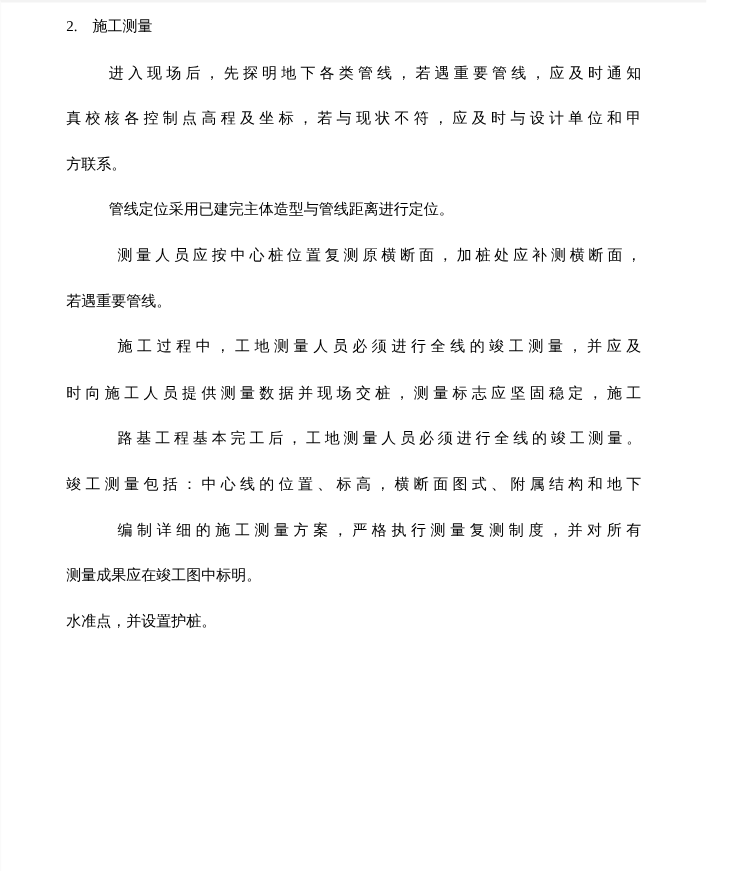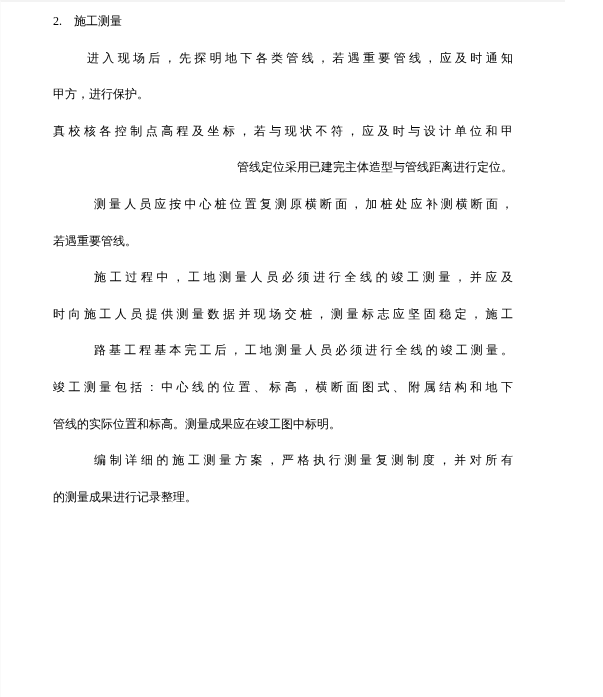--- a/index.html
+++ b/index.html
@@ -28,61 +28,61 @@
     overflow: hidden;
     text-align: left;
     letter-spacing: 0;
   }
   
   .jl {
     text-align: justify;
     text-align-last: justify;
   }
   
-  .ia { padding-left: 34px; text-align: right; }
+  .ia { padding-left: 34px; }
   .ib { padding-left: 41px; }
   .heading { text-align: left; }
 </style>
 </head>
 <body>
 
 <div class="page">
 
   <div class="line heading">2.　施工测量</div>
 
   <div class="para">
     <div class="line ia jl">进入现场后，先探明地下各类管线，若遇重要管线，应及时通知</div>
-    <div class="line">甲方，进行保护。</div>
   </div>
 
   <div class="para">
     <div class="line jl">真校核各控制点高程及坐标，若与现状不符，应及时与设计单位和甲</div>
+    <div class="line">方联系。</div>
   </div>
 
   <div class="para">
     <div class="line ia">管线定位采用已建完主体造型与管线距离进行定位。</div>
   </div>
 
   <div class="para">
     <div class="line ib jl">测量人员应按中心桩位置复测原横断面，加桩处应补测横断面，</div>
     <div class="line">若遇重要管线。</div>
   </div>
 
   <div class="para">
     <div class="line ib jl">施工过程中，工地测量人员必须进行全线的竣工测量，并应及</div>
     <div class="line jl">时向施工人员提供测量数据并现场交桩，测量标志应坚固稳定，施工</div>
   </div>
 
   <div class="para">
     <div class="line ib jl">路基工程基本完工后，工地测量人员必须进行全线的竣工测量。</div>
     <div class="line jl">竣工测量包括：中心线的位置、标高，横断面图式、附属结构和地下</div>
-    <div class="line">管线的实际位置和标高。测量成果应在竣工图中标明。</div>
   </div>
 
   <div class="para">
     <div class="line ib jl">编制详细的施工测量方案，严格执行测量复测制度，并对所有</div>
-    <div class="line">的测量成果进行记录整理。</div>
+    <div class="line">测量成果应在竣工图中标明。</div>
   </div>
 
   <div class="para">
+    <div class="line">水准点，并设置护桩。</div>
   </div>
 
 </div>
 
 </body></html>

